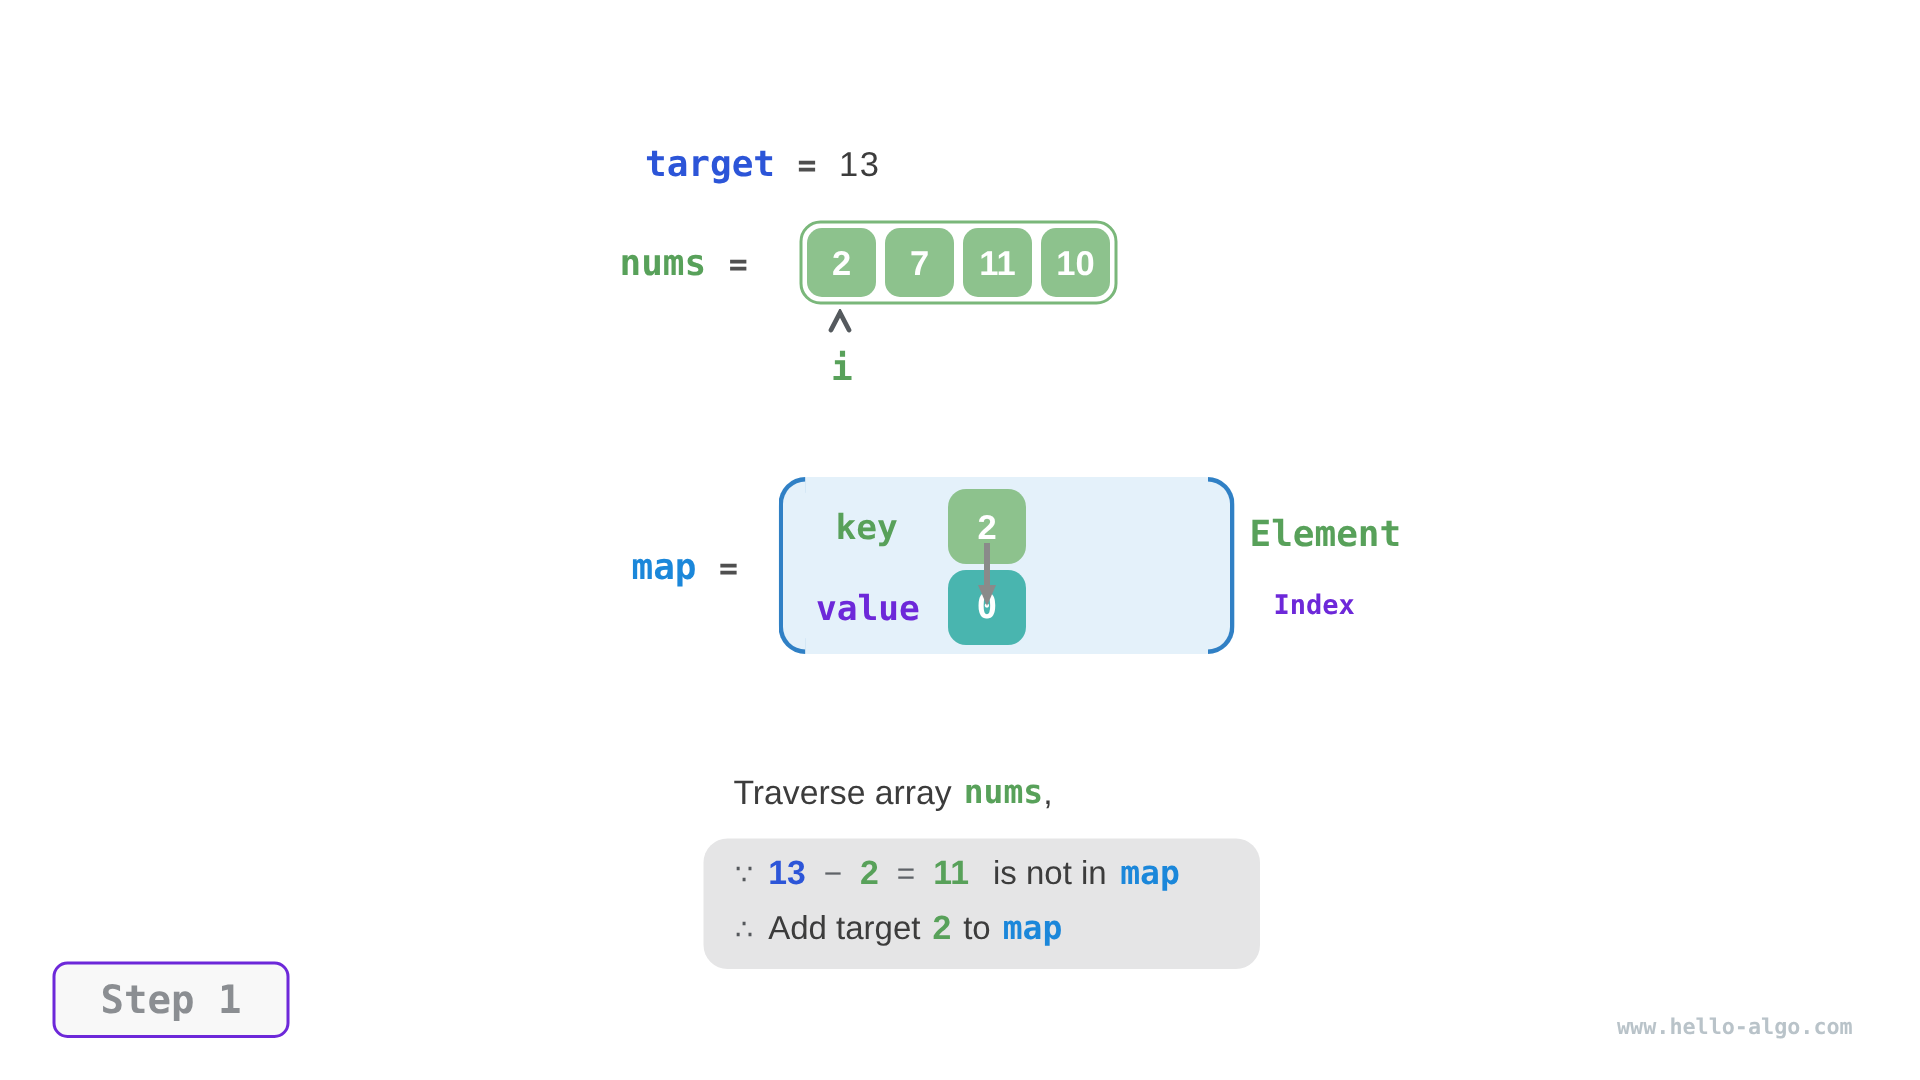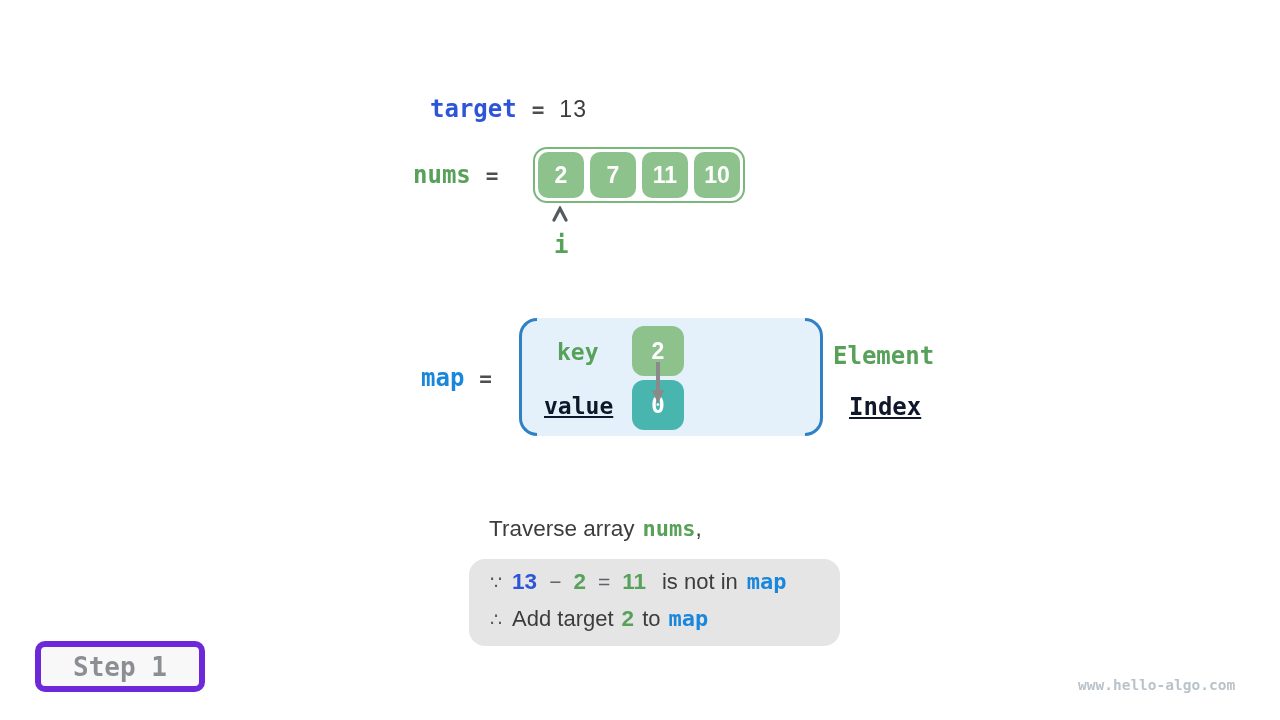--- a/index.html
+++ b/index.html
@@ -10,21 +10,21 @@
   .mono{font-family:"DejaVu Sans Mono",monospace;font-weight:bold;}
 
   
   .var-row{position:absolute;display:flex;align-items:baseline;}
   .code-label{font-family:"DejaVu Sans Mono",monospace;font-weight:bold;font-size:24px;}
   .eq{font-family:"DejaVu Sans Mono",monospace;font-weight:600;font-size:21px;color:#4f4f4f;margin:0 15px;}
   .plain-val{font-size:23px;color:#3c3c3c;font-weight:500;letter-spacing:1px;}
   .c-blue{color:#2c55d8;}
   .c-mapblue{color:#1b87da;}
   .c-green{color:#58a15a;}
-  .c-teal{color:#0f172a;text-decoration:underline;}
+  .c-teal{color:#6d28d9;}
   .c-dark{color:#3c3c3c;}
 
   
   .nums-array{
     position:absolute;left:533px;top:147px;display:flex;gap:6px;
     padding:3px;border:2px solid #7ab77a;border-radius:14px;background:#fff;
   }
   .cell{
     width:46px;height:46px;border-radius:10px;background:#8dc28d;color:#ffffff;
     display:flex;align-items:center;justify-content:center;
@@ -47,40 +47,40 @@
   .kv-box{
     position:absolute;left:113px;width:52px;height:50px;border-radius:12px;
     display:flex;align-items:center;justify-content:center;
     color:#ffffff;font-size:23px;font-weight:bold;
   }
   .key-box{top:8px;background:#8dc28d;}
   .value-box{top:62px;background:#49b5af;font-family:"DejaVu Sans Mono",monospace;}
   .kv-arrow{position:absolute;left:131px;top:44px;width:16px;height:44px;z-index:2;}
 
   .legend-element{position:absolute;left:833px;top:342px;font-size:24px;}
-  .legend-index{position:absolute;left:849px;top:393px;font-size:24px;}
+  .legend-index{position:absolute;left:849px;top:393px;font-size:18px;}
 
   
   .caption{position:absolute;left:489px;top:516px;display:flex;align-items:flex-start;font-size:22.5px;}
   .caption .ref{font-size:22px;margin-left:8px;}
   .note-box{
     position:absolute;left:469px;top:559px;width:371px;height:87px;border-radius:16px;
     background:#e5e5e6;box-sizing:border-box;padding:10px 0 0 21px;
   }
   .note-line{display:flex;align-items:baseline;font-size:22px;height:37px;}
   .note-sym{font-size:19px;color:#55585c;margin-right:10px;}
   .nb{font-weight:bold;font-size:22.5px;}
   .note-op{color:#5f6368;font-size:21px;}
   .mr8{margin-right:8px;}.mr9{margin-right:9px;}.mr12{margin-right:12px;}.mr16{margin-right:16px;}
   .note-map{font-size:22px;}
 
   
   .step-badge{
-    position:absolute;left:35px;top:641px;width:170px;height:51px;box-sizing:border-box;
-    background:#f8f8f8;border:6px solid #6d28d9;border-radius:10px;
+    position:absolute;left:35px;top:641px;width:158px;height:51px;box-sizing:border-box;
+    background:#f8f8f8;border:2px solid #6d28d9;border-radius:10px;
     display:flex;align-items:center;justify-content:center;
     font-size:26px;color:#8b8e92;
   }
 
   .watermark{
     position:absolute;left:1078px;top:677px;
     font-family:"DejaVu Sans Mono",monospace;font-size:14.5px;color:#b9c3c9;font-weight:bold;
   }
 </style>
 </head>

